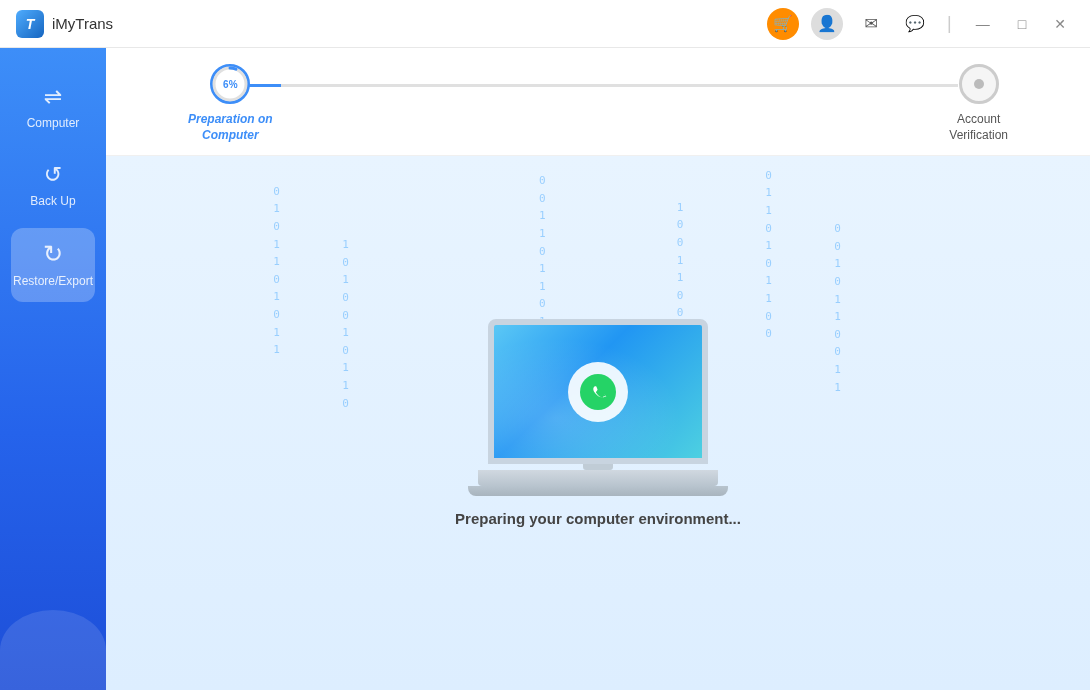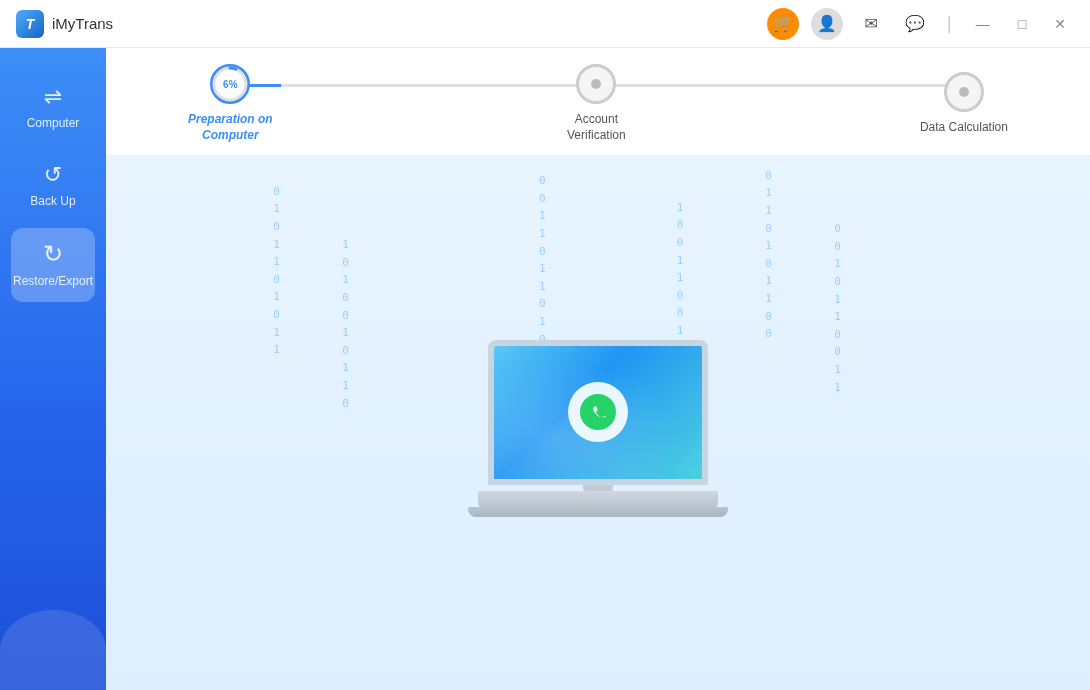--- a/index.html
+++ b/index.html
@@ -222,28 +222,20 @@
 
         <div class="step-wrap">
           <div class="step-circle inactive-step">
             <svg width="16" height="16" viewBox="0 0 16 16">
               <circle cx="8" cy="8" r="5" fill="#bbb"></circle>
             </svg>
           </div>
           <div class="step-label">Account<br>Verification</div>
         </div>
 
-        <div class="step-wrap">
-          <div class="step-circle inactive-step">
-            <svg width="16" height="16" viewBox="0 0 16 16">
-              <circle cx="8" cy="8" r="5" fill="#bbb"></circle>
-            </svg>
-          </div>
-          <div class="step-label">Data Calculation</div>
-        </div>
 
 
       </div>
     </div>
 
     <div class="illustration-area">
 
       <div class="binary-rain">
         <div class="binary-col" style="left:17%; top:5%;">0<br>1<br>0<br>1<br>1<br>0<br>1<br>0<br>1<br>1</div>
         <div class="binary-col" style="left:24%; top:15%;">1<br>0<br>1<br>0<br>0<br>1<br>0<br>1<br>1<br>0</div>
@@ -262,16 +254,17 @@
                 <circle cx="18" cy="18" r="18" fill="#25d366"></circle>
                 <path d="M26.5 23.1c-.3-.2-1.8-.9-2.1-1s-.5-.2-.7.2-.8 1-1 1.2-.4.2-.7.1c-2.6-1.3-4.3-2.3-6-5.2-.5-.8.5-.7 1.4-2.5.2-.3.1-.6 0-.8s-.7-1.7-1-2.3c-.3-.6-.5-.5-.7-.5h-.6c-.2 0-.5.1-.8.4-.3.3-1 1-1 2.5s1.1 2.9 1.2 3.1c.2.2 2.1 3.2 5 4.5 1.9.8 2.6.9 3.5.7.6-.1 1.8-.7 2-1.4.2-.7.2-1.3.1-1.4-.1 0-.4-.1-.7-.3z" fill="white"></path>
               </svg>
             </div>
           </div>
           <div class="laptop-notch"></div>
           <div class="laptop-base"></div>
         </div>
       </div>
 
+      <div class="status-text">Preparing your computer environment...</div>
 
     </div>
   </div>
 </div>
 
 </body></html>

